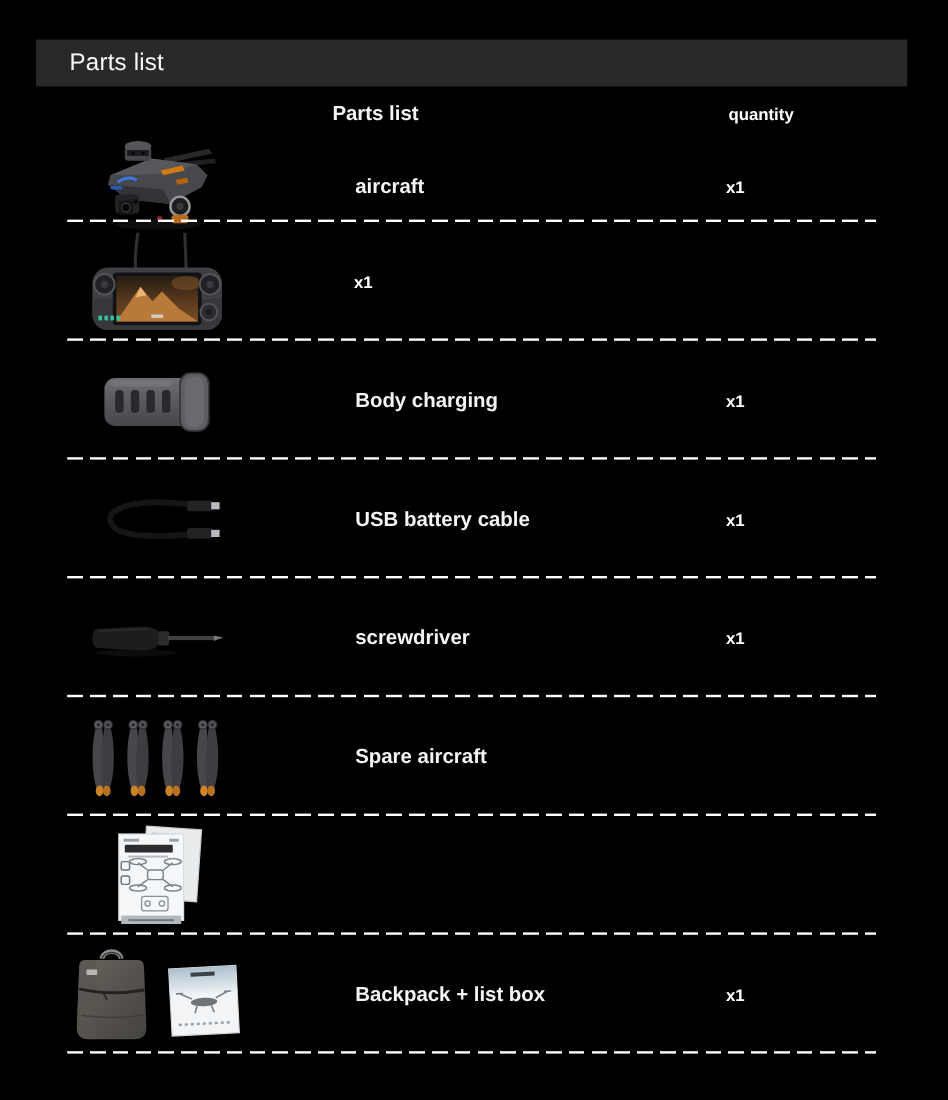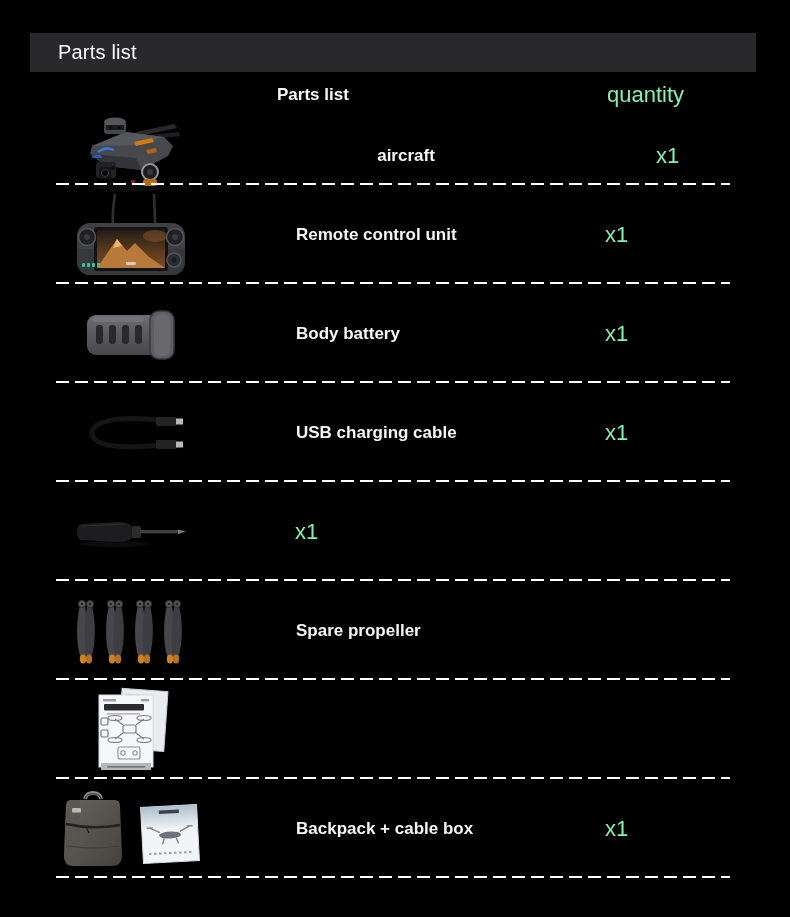--- a/index.html
+++ b/index.html
@@ -23,26 +23,26 @@
   .thead,.row{display:grid;grid-template-columns:150px 310px 1fr;align-items:center;}
   .thead{height:46px;}
   .th{font-size:21px;font-weight:600;color:#ffffff;}
   .thead .cell-label{padding-left:71px;}
   .thead .cell-qty{padding-left:91px;}
   .row{position:relative;height:99px;}
   .row::after{
     content:"";position:absolute;left:0;right:0;bottom:0;height:2px;
     background:repeating-linear-gradient(90deg,#fff 0 13px,transparent 13px 19px);
   }
-  .row-1{height:67px;text-align:center;}
+  .row-1{height:67px;}
   .cell-img{display:flex;justify-content:center;align-items:center;}
   .row-1 .cell-img svg{margin-top:-6px;}
   .row-2 .cell-img svg{margin-top:8px;}
   .cell-label{font-size:17px;font-weight:700;padding-left:90px;white-space:nowrap;color:#f5f5f5;}
-  .cell-qty{font-size:22px;font-weight:400;padding-left:89px;color:#86efac;}
+  .cell-qty{font-size:14px;font-weight:700;padding-left:89px;color:#ffffff;}
 </style>
 </head>
 <body>
 
 <div class="page">
 
   <header class="titlebar">
     <span class="title">Parts list</span>
   </header>
 
@@ -113,21 +113,20 @@
           <circle cx="103" cy="67" r="2.5" fill="#1a1a1c"></circle>
           <g fill="#35c29e">
             <rect x="11" y="70" width="3" height="4" rx="1"></rect>
             <rect x="16" y="70" width="3" height="4" rx="1"></rect>
             <rect x="21" y="70" width="3" height="4" rx="1"></rect>
             <rect x="26" y="70" width="3" height="4" rx="1"></rect>
           </g>
           <rect x="55" y="69" width="10" height="3" rx="1" fill="#d8d8da" opacity="0.85"></rect>
         </svg>
       </div>
-      <div class="cell-label">Remote control unit</div>
       <div class="cell-qty">x1</div>
     </div>
 
     <div class="row">
       <div class="cell-img">
         <svg width="95" height="55" viewBox="0 0 95 55">
           <defs>
             <linearGradient id="gbat" x1="0" y1="0" x2="0" y2="1">
               <stop offset="0" stop-color="#6e6e72"></stop>
               <stop offset="0.5" stop-color="#5a5a5e"></stop>
@@ -139,49 +138,50 @@
           <rect x="70" y="8" width="16" height="42" rx="7" fill="#6a6a6e"></rect>
           <g fill="#29292c">
             <rect x="12" y="19" width="7" height="19" rx="3"></rect>
             <rect x="25" y="19" width="7" height="19" rx="3"></rect>
             <rect x="38" y="19" width="7" height="19" rx="3"></rect>
             <rect x="51" y="19" width="7" height="19" rx="3"></rect>
           </g>
           <rect x="8" y="11" width="52" height="5" rx="2.5" fill="#80808a" opacity="0.45"></rect>
         </svg>
       </div>
-      <div class="cell-label">Body battery</div>
+      <div class="cell-label">Body charging</div>
       <div class="cell-qty">x1</div>
     </div>
 
     <div class="row">
       <div class="cell-img">
         <svg width="105" height="48" viewBox="0 0 105 48">
           <path d="M84 12 C32 5 11 15 13 25 C15 37 40 40 84 36" fill="none" stroke="#151517" stroke-width="5" stroke-linecap="round"></path>
           <rect x="77" y="8" width="21" height="9" rx="2" fill="#232325"></rect>
           <rect x="97" y="9.5" width="7" height="6" fill="#b9babe"></rect>
           <rect x="77" y="31" width="21" height="9" rx="2" fill="#232325"></rect>
           <rect x="97" y="32.5" width="7" height="6" fill="#b9babe"></rect>
         </svg>
       </div>
-      <div class="cell-label">USB charging cable</div>
+      <div class="cell-label">USB battery cable</div>
       <div class="cell-qty">x1</div>
     </div>
 
     <div class="row">
       <div class="cell-img">
         <svg width="115" height="38" viewBox="0 0 115 38">
           <ellipse cx="40" cy="31" rx="34" ry="3" fill="#0c0c0c"></ellipse>
           <path d="M8 11 Q3 11 3 19 Q3 27 8 27 L44 29 Q54 29 58 25 L62 23 L62 15 L58 13 Q54 9 44 9 Z" fill="#1d1d1f"></path>
           <path d="M8 13 L50 11" stroke="#303033" stroke-width="1" fill="none"></path>
           <rect x="58" y="13" width="9" height="12" rx="2" fill="#2c2c2f"></rect>
           <rect x="66" y="17" width="38" height="3.4" fill="#404044"></rect>
           <polygon points="104,16.5 112,18.2 104,21.2" fill="#77777c"></polygon>
         </svg>
       </div>
+      <div class="cell-label">screwdriver</div>
       <div class="cell-qty">x1</div>
     </div>
 
     <div class="row">
       <div class="cell-img">
         <svg width="120" height="78" viewBox="0 0 120 78">
           <defs>
             <g id="prp">
               <path d="M-6 6 C-10 20 -10 46 -5 58 C-3.5 61.5 -1.5 61.5 -0.5 58 C3 46 1 20 -1 6 Z" fill="#46464b"></path>
               <path d="M6 6 C10 20 10 46 5 58 C3.5 61.5 1.5 61.5 0.5 58 C-3 46 -1 20 1 6 Z" fill="#3d3d42"></path>
@@ -192,21 +192,21 @@
               <circle cx="-4" cy="4" r="1.3" fill="#232326"></circle>
               <circle cx="4" cy="4" r="1.3" fill="#232326"></circle>
             </g>
           </defs>
           <use href="#prp" x="15" y="8"></use>
           <use href="#prp" x="44" y="8"></use>
           <use href="#prp" x="73" y="8"></use>
           <use href="#prp" x="102" y="8"></use>
         </svg>
       </div>
-      <div class="cell-label">Spare propeller</div>
+      <div class="cell-label">Spare aircraft</div>
     </div>
 
     <div class="row">
       <div class="cell-img">
         <svg width="78" height="86" viewBox="0 0 78 86">
           <g transform="rotate(4 52 32)">
             <rect x="28" y="3" width="46" height="60" fill="#e9ebed" stroke="#c9cdd0" stroke-width="1"></rect>
             <rect x="33" y="8" width="24" height="3" fill="#b7bbbe"></rect>
           </g>
           <rect x="7" y="8" width="54" height="72" fill="#f5f7f8" stroke="#d8dbdd" stroke-width="1"></rect>
@@ -279,18 +279,18 @@
               <rect x="107" y="66" width="2.5" height="2"></rect>
               <rect x="112" y="66" width="2.5" height="2"></rect>
               <rect x="117" y="66" width="2.5" height="2"></rect>
               <rect x="122" y="66" width="2.5" height="2"></rect>
               <rect x="127" y="66" width="2.5" height="2"></rect>
               <rect x="132" y="66" width="2.5" height="2"></rect>
             </g>
           </g>
         </svg>
       </div>
-      <div class="cell-label">Backpack + cable box</div>
+      <div class="cell-label">Backpack + list box</div>
       <div class="cell-qty">x1</div>
     </div>
 
   </div>
 </div>
 
 </body></html>

